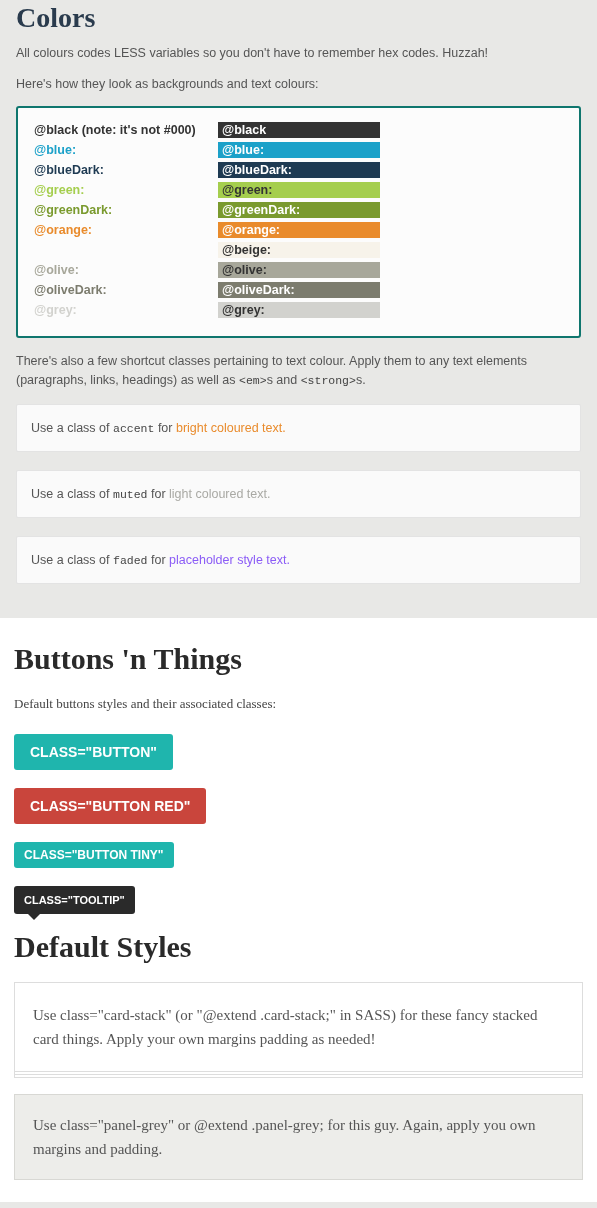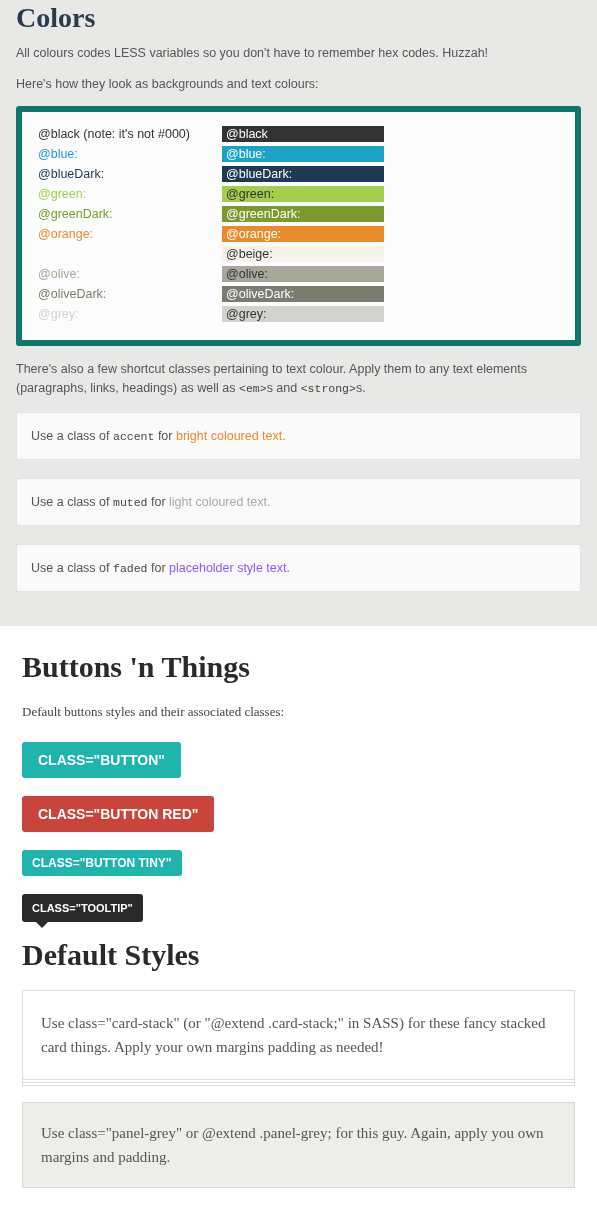--- a/index.html
+++ b/index.html
@@ -3,30 +3,31 @@
 <meta charset="utf-8">
 <style>
   * { box-sizing: border-box; margin: 0; padding: 0; }
   body {
     font-family: Georgia, 'Times New Roman', serif;
     background: #e8e8e6;
     color: #444;
     width: 597px;
   }
   .section-top { padding: 2px 16px 16px; border-radius: 32px; }
-  .section-white { background: #fff; padding: 18px 22px 22px; }
+  .section-white { background: #fff; padding: 18px 14px 22px; }
   h1 { font-family: Georgia, serif; font-weight: bold; color: #2a3b4d; font-size: 28px; margin-bottom: 10px; }
   h1.big { color: #2a2a2a; font-size: 30px; margin: 6px 0 18px; }
   p.intro { font-family: Arial, sans-serif; font-size: 12.5px; color: #555; margin-bottom: 12px; line-height: 1.5; }
   .panel {
     background: #fcfcfc;
-    border: 6px solid #0f766e;
+    border: 2px solid #0f766e;
     border-radius: 3px;
     padding: 14px 16px;
     margin-bottom: 14px;
+    font-weight: bold;
   }
   .color-row { display: flex; align-items: center; margin-bottom: 4px; font-family: Arial, sans-serif; font-size: 12.5px; }
   .color-label { width: 184px; }
   .color-swatch { width: 162px; padding: 1px 4px; color: #fff; font-size: 12.5px; }
   .desc {
     font-family: Arial, sans-serif; font-size: 12.5px; color: #555;
     line-height: 1.55; margin: 10px 0 14px;
   }
   code, .code { font-family: 'Courier New', monospace; font-size: 11.5px; color: #444; }
   .example-box {

